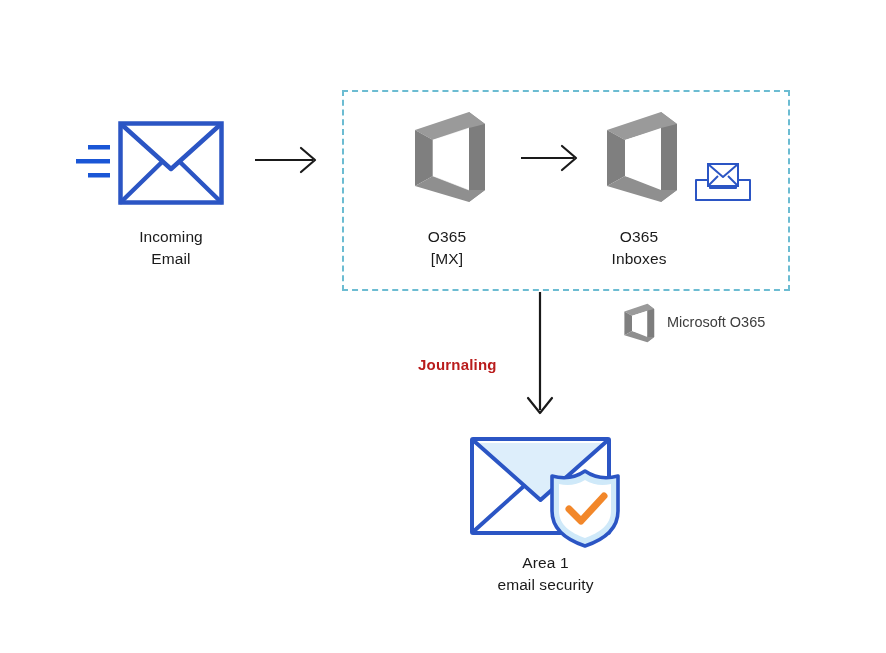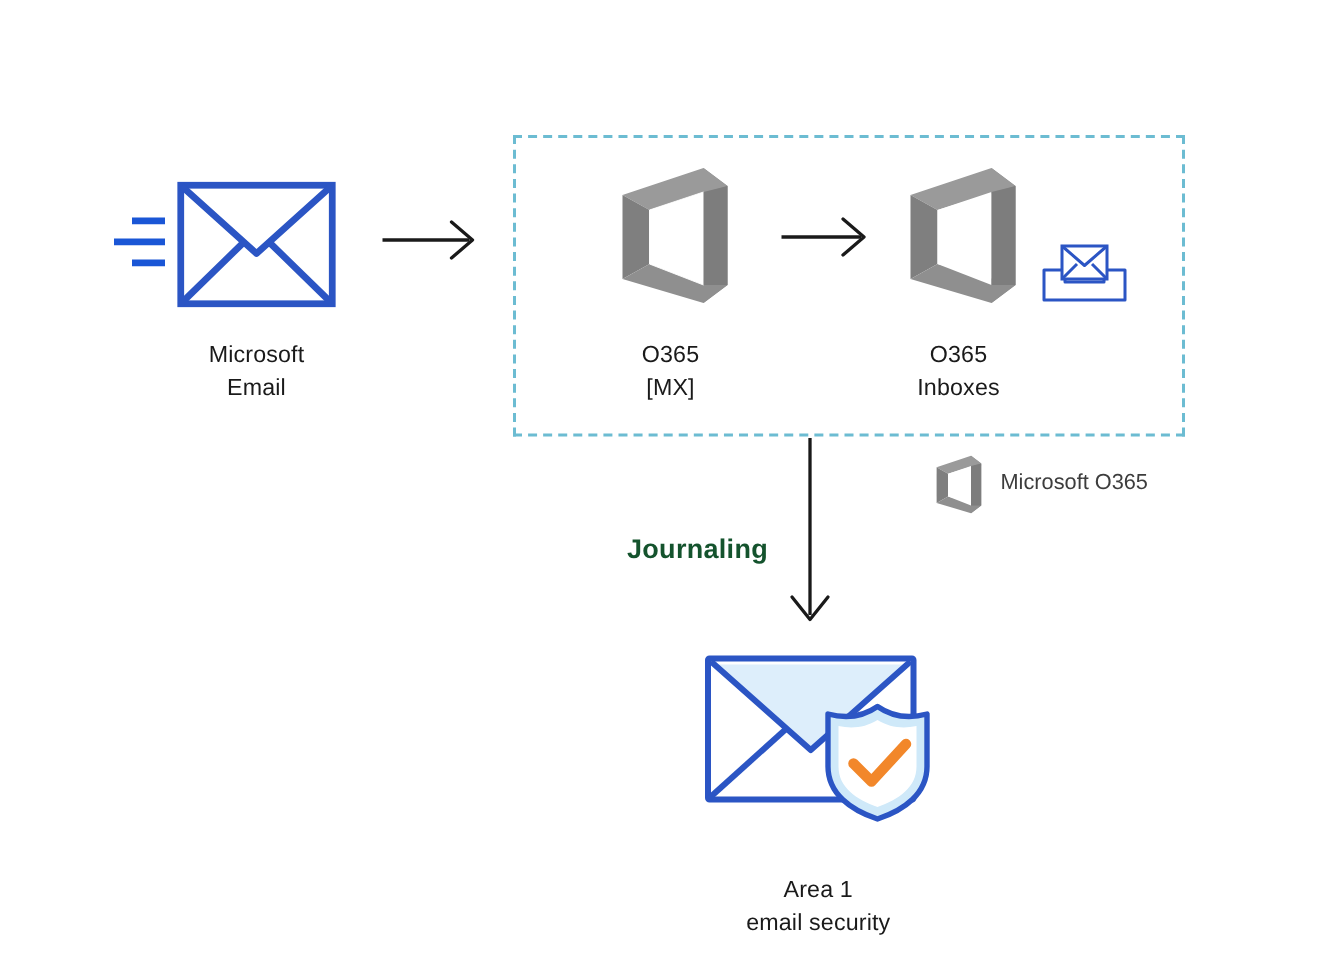--- a/index.html
+++ b/index.html
@@ -33,23 +33,23 @@
   }
   .legend-label {
     position: absolute;
     font-size: 14.5px;
     color: #3d3d3d;
     font-family: "Liberation Sans", sans-serif;
     white-space: nowrap;
   }
   .flow-label {
     position: absolute;
-    font-size: 18px;
+    font-size: 15px;
     font-weight: bold;
-    color: #14532d;
+    color: #b91c1c;
     font-family: "Liberation Sans", sans-serif;
     white-space: nowrap;
     letter-spacing: 0.2px;
   }
 
   
   #o365-group-box {
     left: 342px;
     top: 90px;
     width: 448px;
@@ -75,21 +75,21 @@
   </svg>
 
   <svg class="abs" style="left:118px; top:121px;" width="106" height="84" viewBox="0 0 106 84">
     <rect x="2.5" y="2.5" width="101" height="79" fill="#ffffff" stroke="#2b55c4" stroke-width="4.5"></rect>
 
     <path d="M3 3 L53 48 L103 3" fill="none" stroke="#2b55c4" stroke-width="4.5" stroke-linejoin="round"></path>
     <path d="M3 81 L44 41" fill="none" stroke="#2b55c4" stroke-width="4.5" stroke-linecap="round"></path>
     <path d="M103 81 L62 41" fill="none" stroke="#2b55c4" stroke-width="4.5" stroke-linecap="round"></path>
   </svg>
 
-  <div class="node-label" style="left:98px; top:226px; width:146px;">Microsoft
+  <div class="node-label" style="left:98px; top:226px; width:146px;">Incoming
 Email</div>
 
   <svg class="abs" style="left:255px; top:145px;" width="66" height="30">
     <line x1="0" y1="15" x2="58" y2="15" stroke="#1a1a1a" stroke-width="2.2"></line>
     <path d="M46 3 L60 15 L46 27" fill="none" stroke="#1a1a1a" stroke-width="2.2" stroke-linecap="round" stroke-linejoin="round"></path>
   </svg>
 
   <svg class="abs" style="left:407px; top:110px;" width="80" height="94" viewBox="0 0 80 94">
 
     <path d="M62 2 L78 14 L78 80 L62 92 Z" fill="#8a8a8a"></path>
@@ -168,16 +168,16 @@
              C99 106 84 95 84 77 L84 42
              C95 45 107 44 117 37 Z" fill="#cfe9f9" stroke="#2b55c4" stroke-width="3.6" stroke-linejoin="round"></path>
     <path d="M117 46 C125 51 134 52 143 50 L143 77
              C143 91 131 99 117 104
              C103 99 91 91 91 77 L91 50
              C100 52 109 51 117 46 Z" fill="#ffffff"></path>
 
     <path d="M101 75 L113 87 L136 62" fill="none" stroke="#f2872a" stroke-width="7" stroke-linecap="round" stroke-linejoin="round"></path>
   </svg>
 
-  <div class="node-label" style="left:458px; top:583px; width:175px;">Area 1
+  <div class="node-label" style="left:458px; top:552px; width:175px;">Area 1
 email security</div>
 
 </div>
 
 </body></html>

